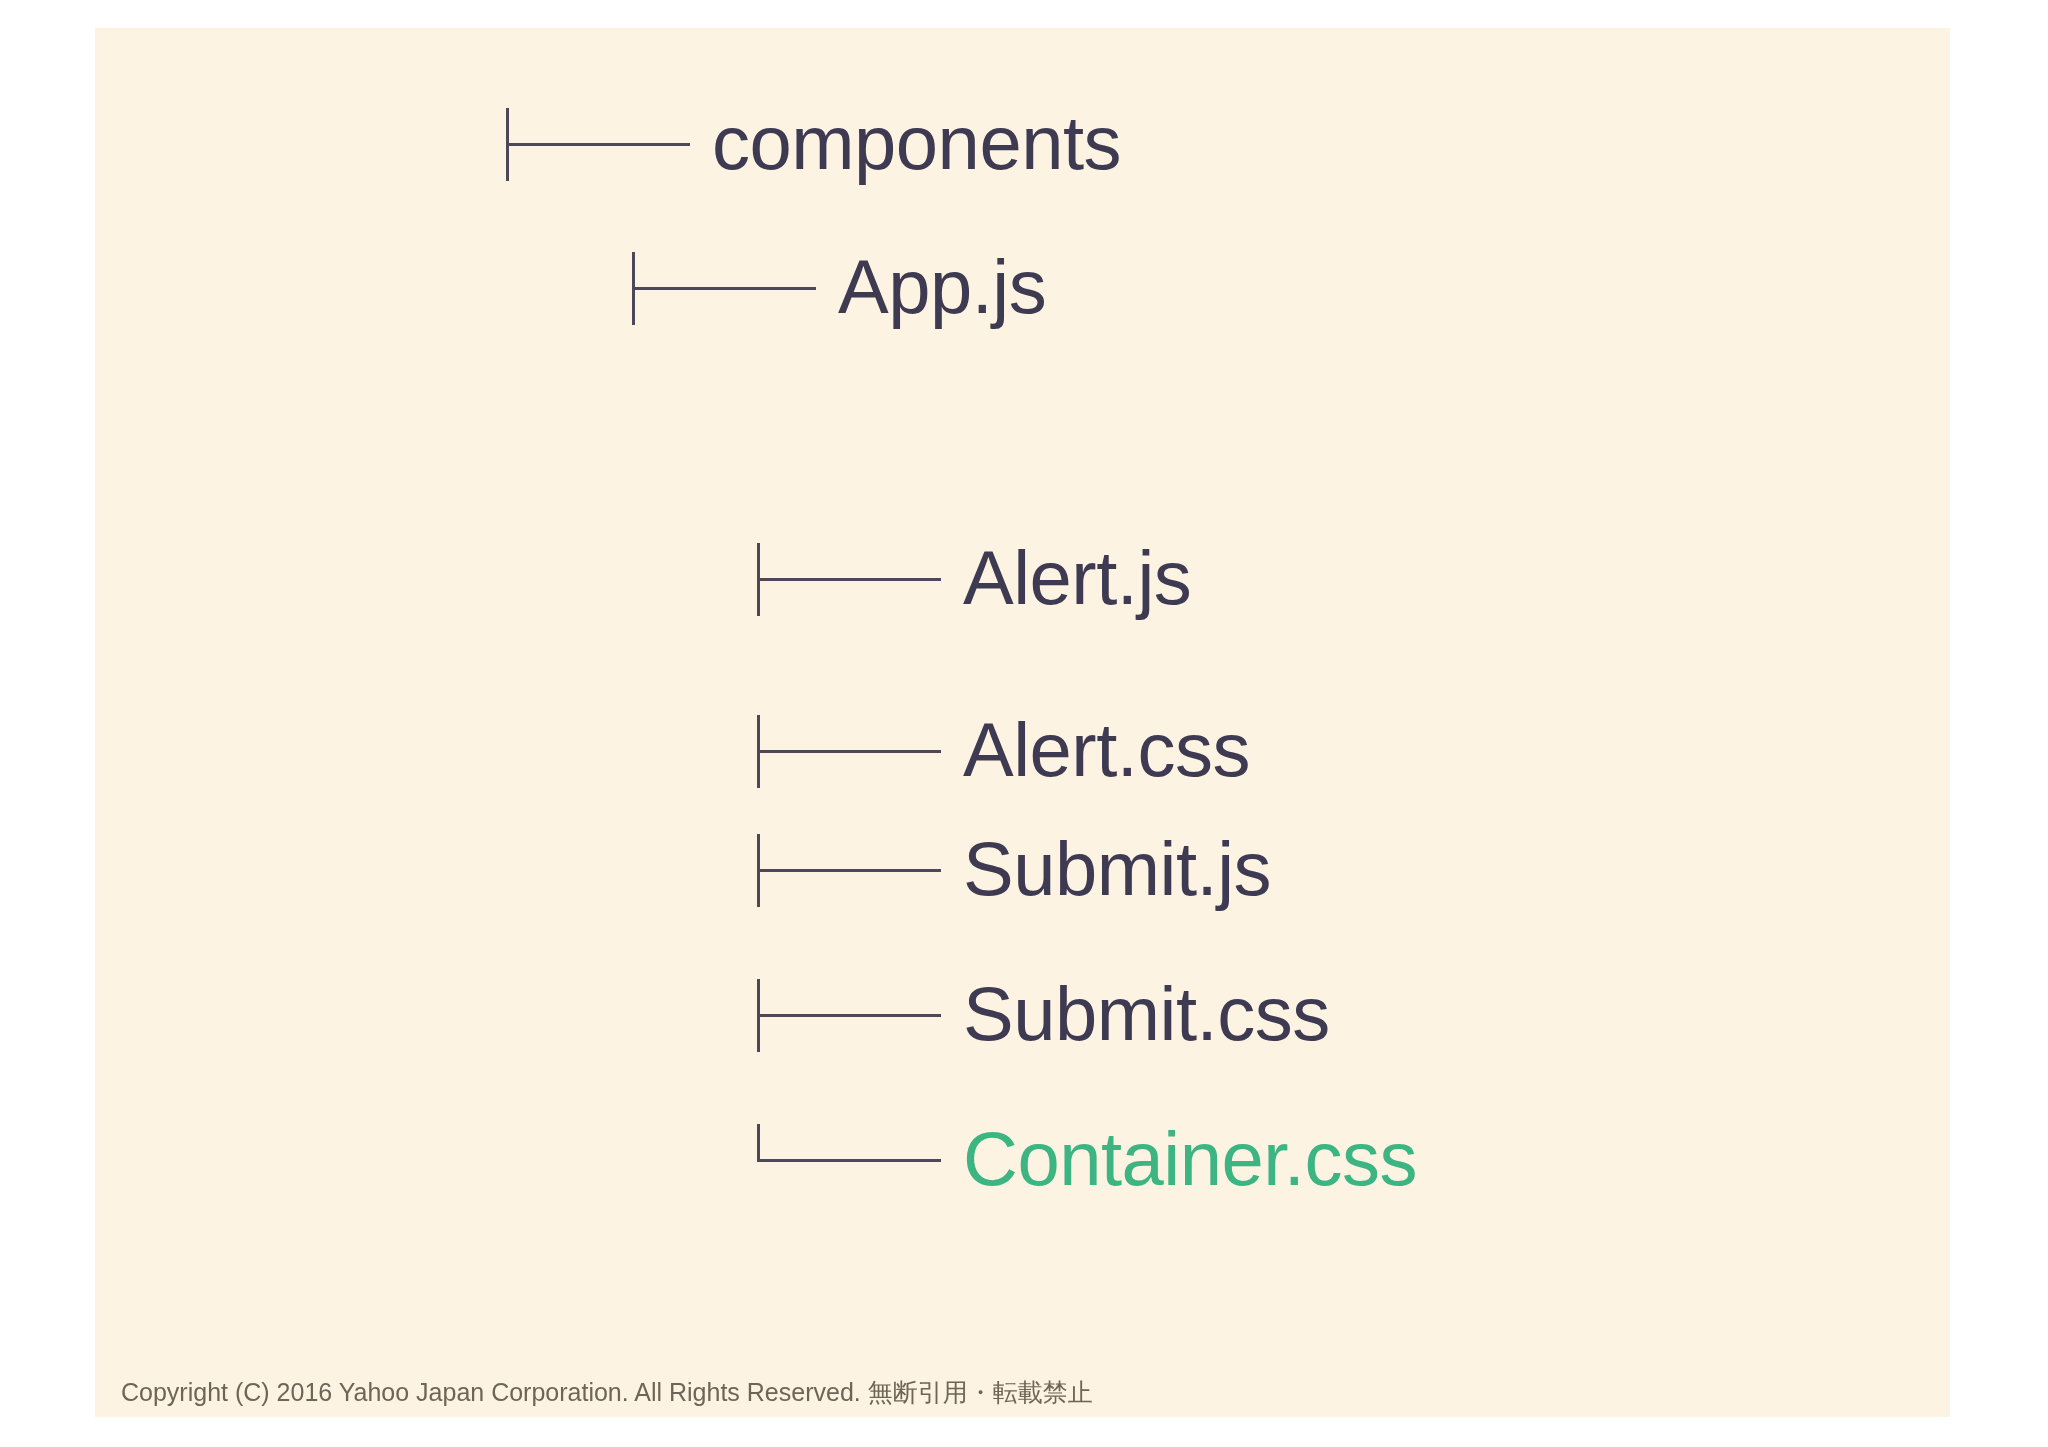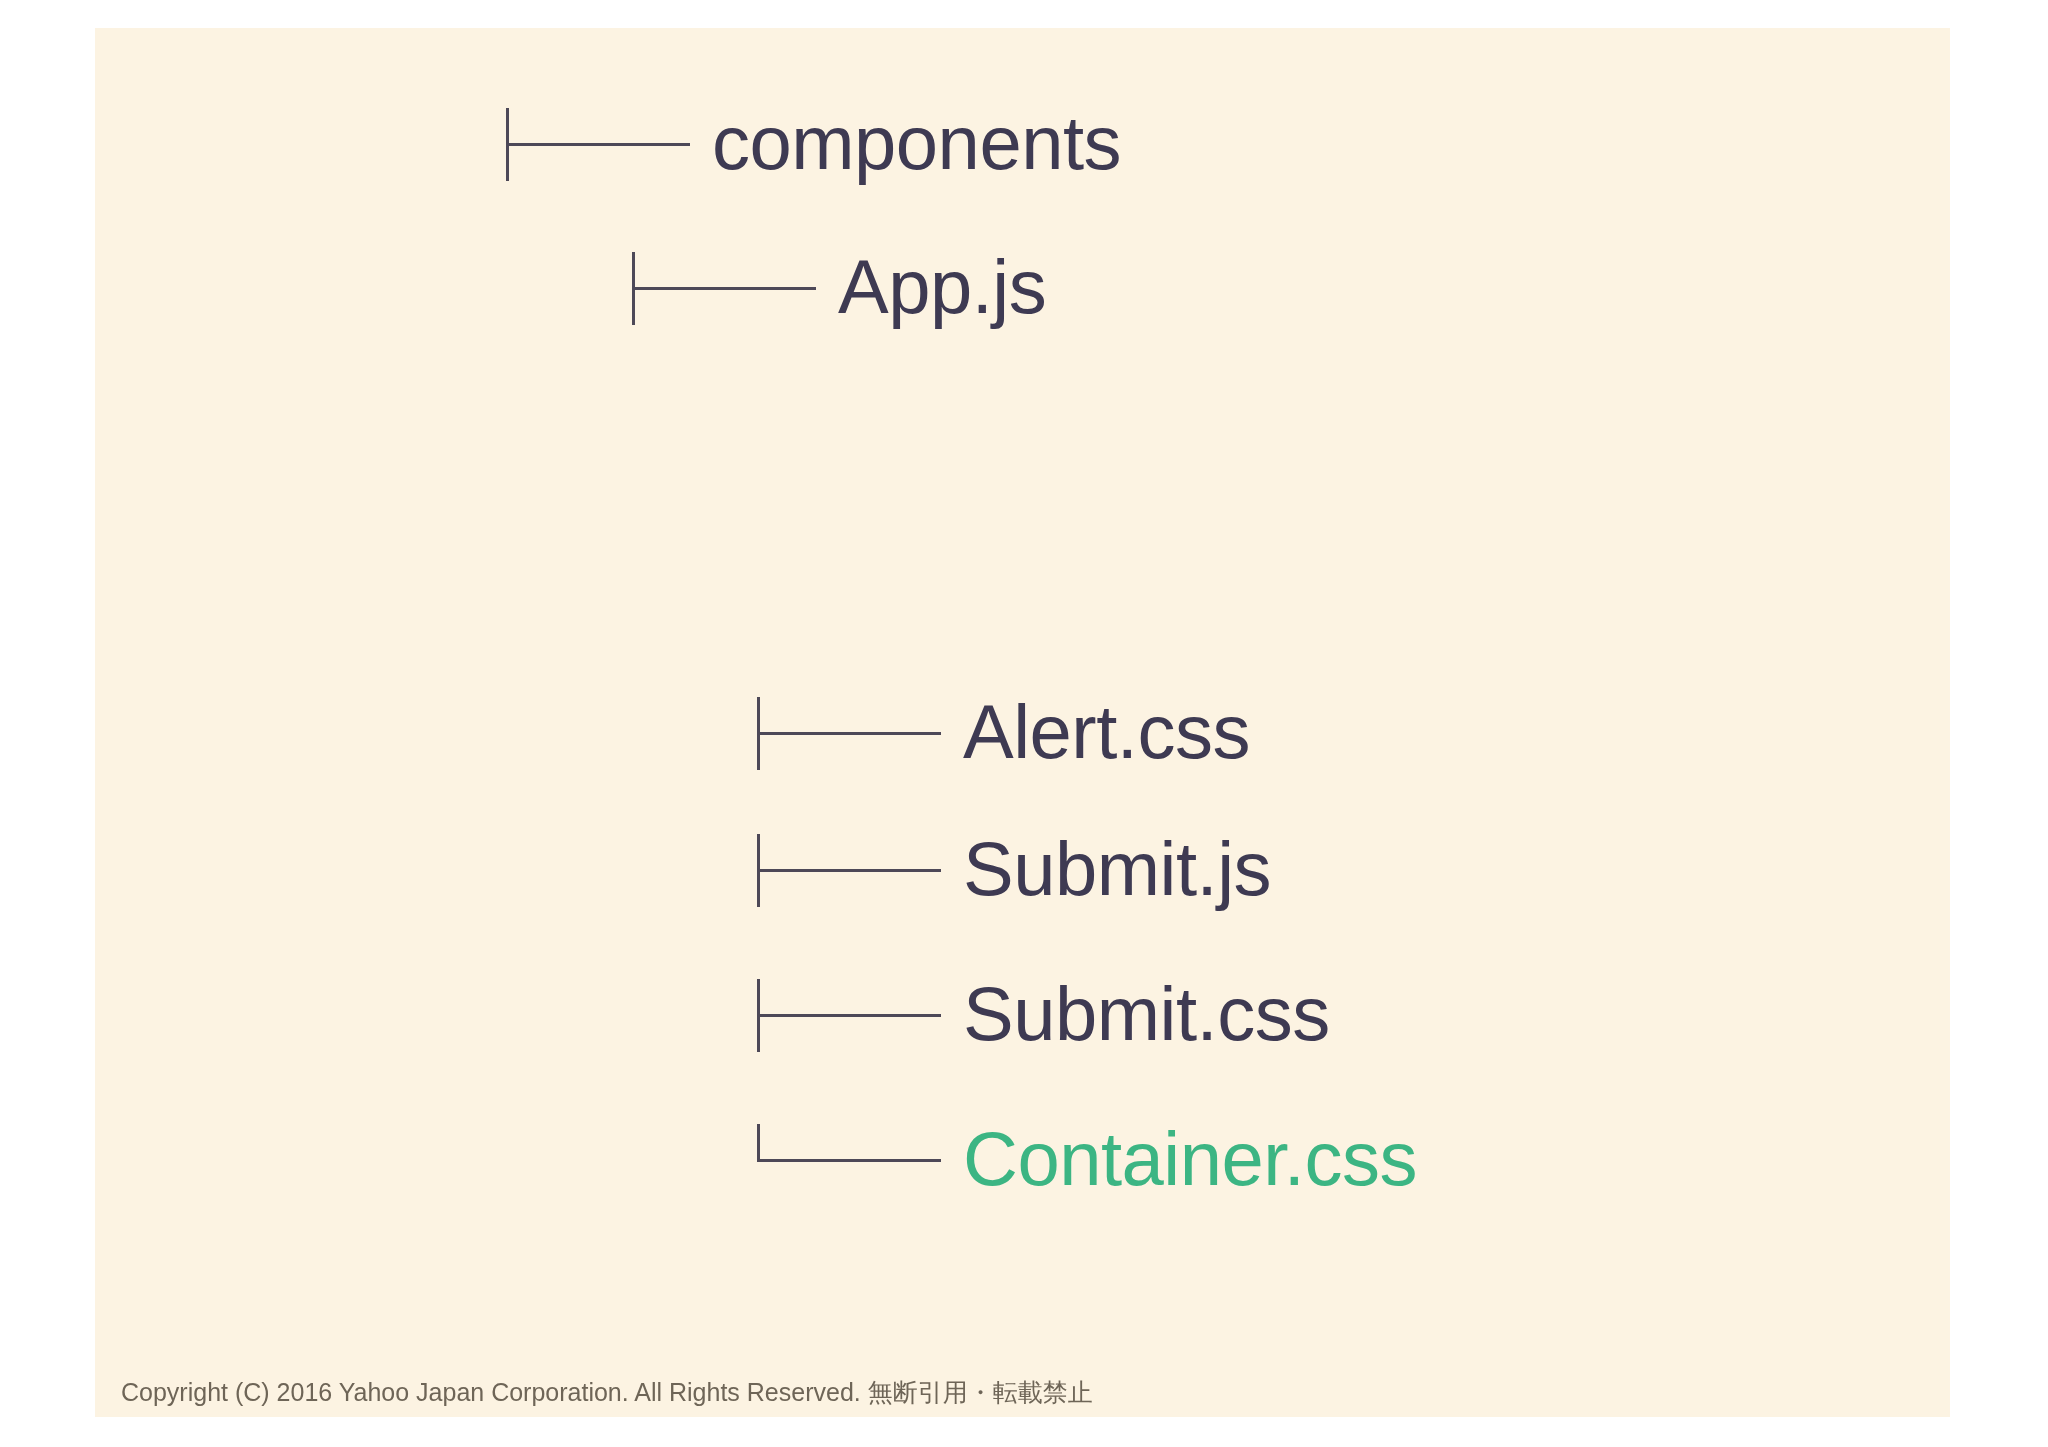--- a/index.html
+++ b/index.html
@@ -27,21 +27,21 @@
   .row{position:absolute;width:900px;height:74px;}
   
   .lvl1{left:411px;text-decoration:underline;}
   .lvl2{left:537px;}
   .lvl3{left:662px;}
   
   .r0{top:80px;}
   .r1{top:224px;}
   .r2{top:369px;}
   .r3{top:515px;}
-  .r4{top:669px;padding-left:45px;}
+  .r4{top:687px;padding-left:45px;}
   .r5{top:806px;}
   .r6{top:951px;}
   .r7{top:1096px;}
   .branch{position:absolute;left:0;top:0;width:184px;height:74px;}
   .branch .v{
     position:absolute;left:0;top:0;width:3px;height:73px;
     background:var(--line);
   }
   .branch .h{
     position:absolute;left:0;top:35px;width:184px;height:3px;
@@ -86,20 +86,27 @@
 
     <div class="row lvl2 r1">
       <span class="branch tee">
           <span class="v"></span>
           <span class="h"></span>
         </span>
       <span class="label">App.js</span>
     </div>
 
 
+    <div class="row lvl3 r3">
+      <span class="branch tee">
+          <span class="v"></span>
+          <span class="h"></span>
+        </span>
+      <span class="label">Alert.js</span>
+    </div>
 
     <div class="row lvl3 r4">
       <span class="branch tee">
           <span class="v"></span>
           <span class="h"></span>
         </span>
       <span class="label">Alert.css</span>
     </div>
 
     <div class="row lvl3 r5">

